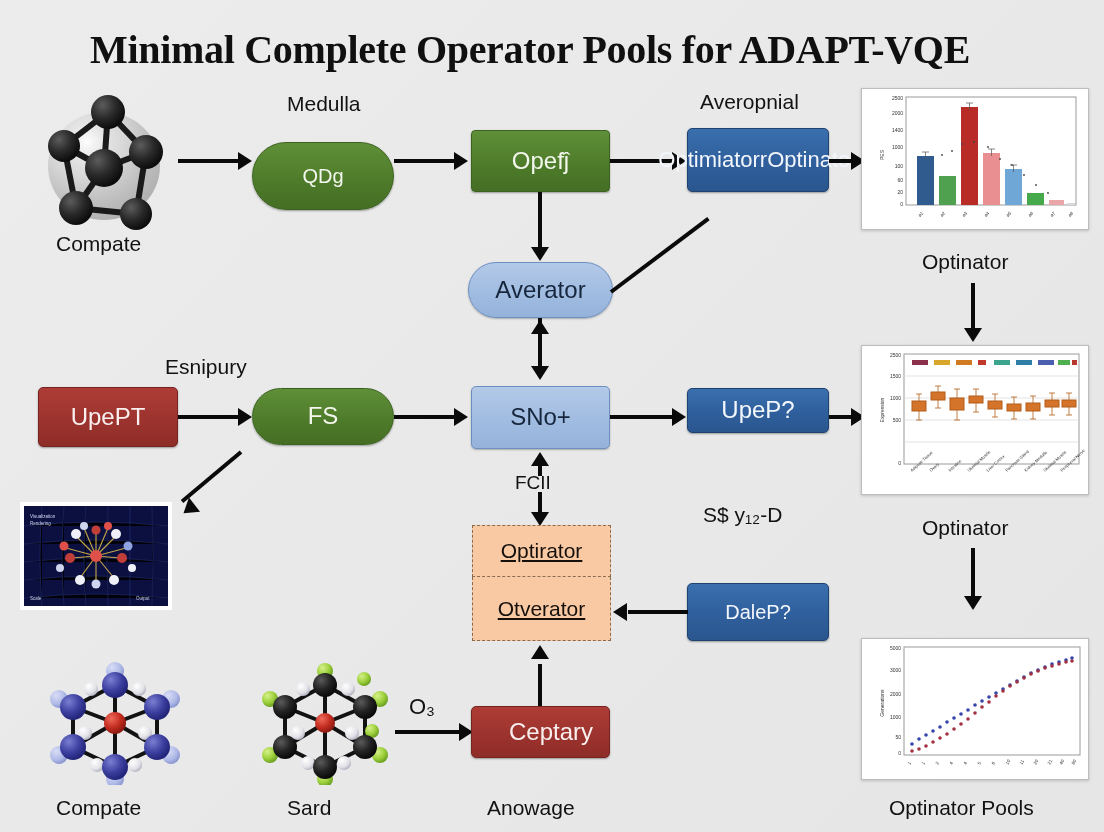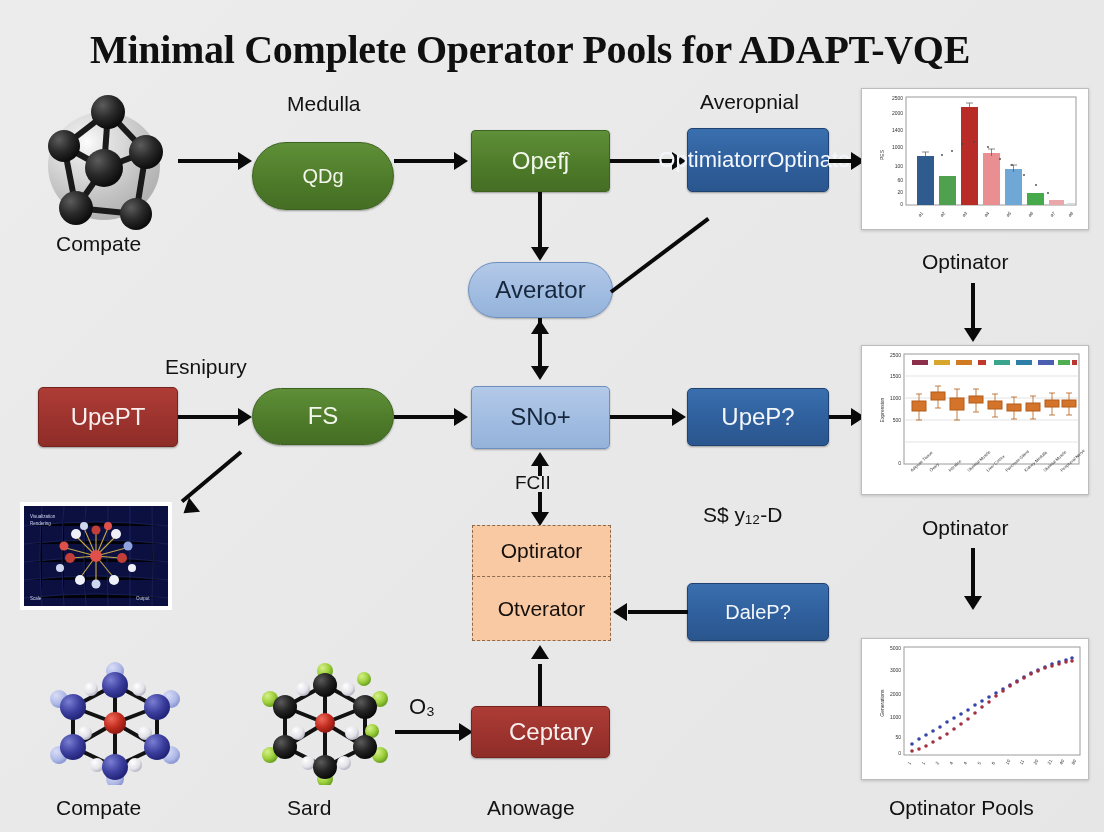--- a/index.html
+++ b/index.html
@@ -69,20 +69,21 @@
     border: 1px solid #772420;
     color: #f8efee;
     border-radius: 5px;
     box-shadow: 0 1px 2px rgba(0,0,0,.35);
   }
   .node-orange-dashed {
     background: #f9c9a4;
     border: 1px dashed #8c6a4e;
     color: #16100c;
     box-sizing: border-box;
+    text-decoration: underline;
   }
 
   
   .lbl {
     position: absolute;
     color: #121212;
     white-space: nowrap;
   }
   .lbl-caption { font-size: 21px; }
   .lbl-small   { font-size: 19px; }
@@ -281,21 +282,21 @@
   <div class="diag" style="left:241px; top:450px; width:77px; transform:rotate(140deg);"></div>
   <div class="arrow arrow-l" style="left:182px; top:500px; transform:rotate(-38deg);"></div>
 
   <div class="node node-blue-light" style="left:471px; top:386px; width:139px; height:63px; font-size:24px;">
     <span>SNo+</span>
   </div>
 
   <div class="ln ln-h" style="left:610px; top:415px; width:64px;"></div>
   <div class="arrow arrow-r" style="left:672px; top:408px;"></div>
 
-  <div class="node node-blue-dark" style="left:687px; top:388px; width:142px; height:58px; font-size:24px;">
+  <div class="node node-blue-dark" style="left:687px; top:388px; width:142px; height:45px; font-size:24px;">
     <span>UpeP?</span>
   </div>
 
   <div class="ln ln-h" style="left:829px; top:415px; width:30px;"></div>
   <div class="arrow arrow-r" style="left:851px; top:408px;"></div>
 
   <div class="imgpanel" style="left:20px; top:502px; width:152px; height:108px;">
     <svg width="152" height="108" viewBox="0 0 152 108">
       <rect x="0" y="0" width="152" height="108" fill="#ffffff"></rect>
       <rect x="4" y="4" width="144" height="100" fill="#0b1040"></rect>

